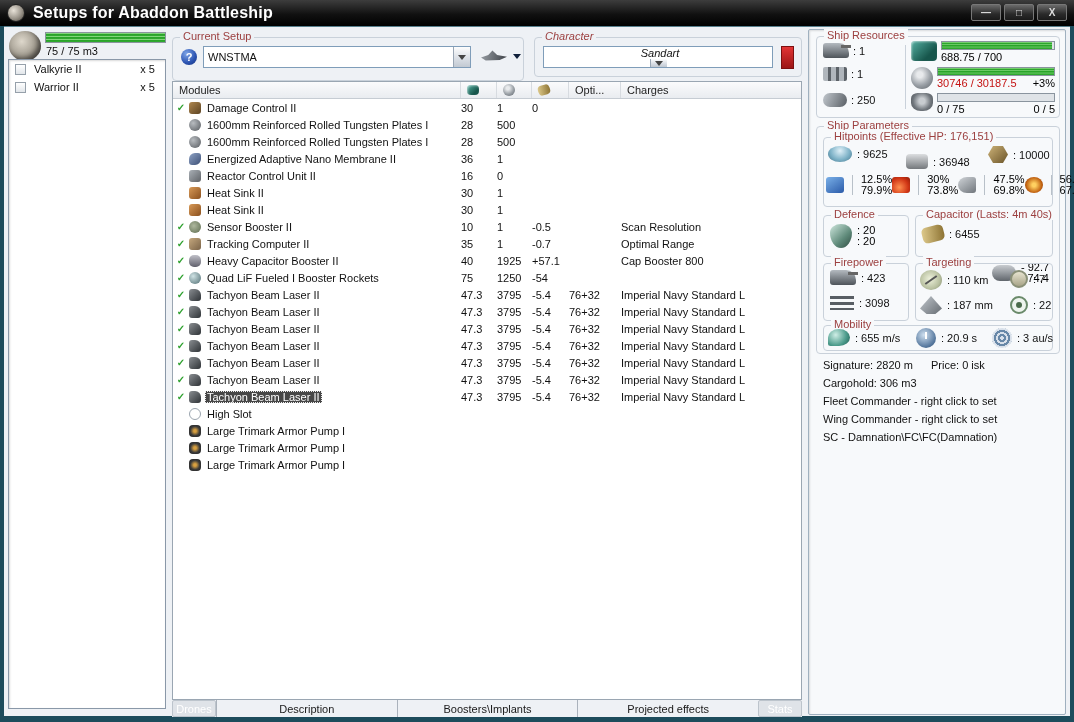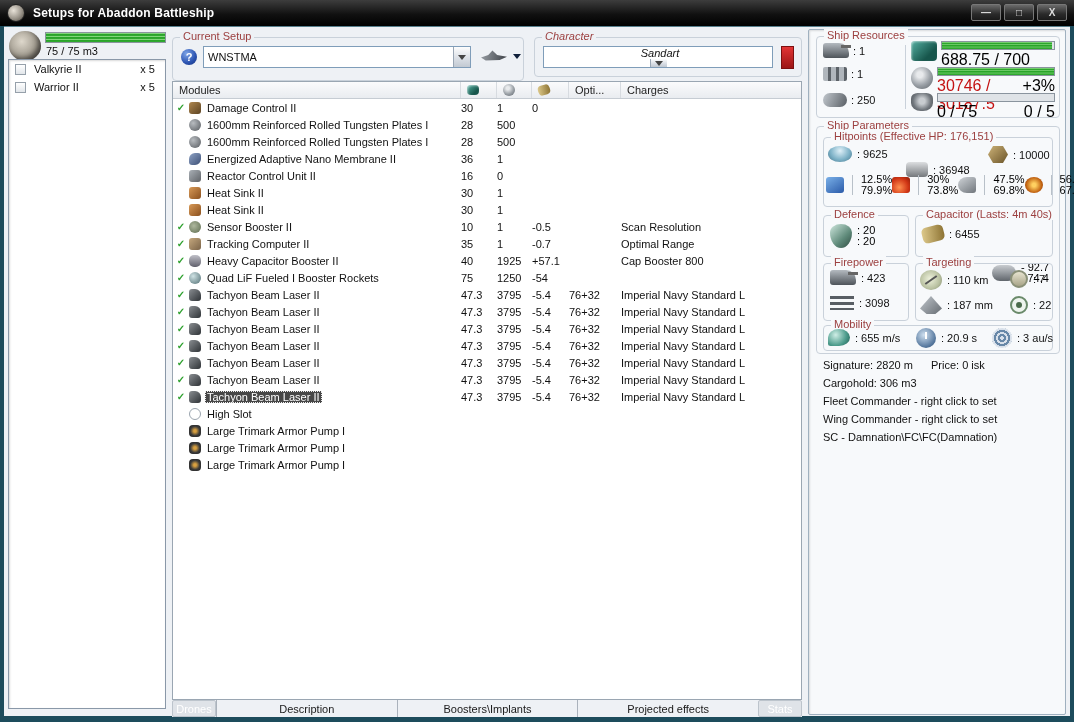--- a/index.html
+++ b/index.html
@@ -2,21 +2,21 @@
 <html><head>
 <meta charset="utf-8">
 <style>
   * { margin:0; padding:0; box-sizing:border-box; }
   html,body { width:1074px; height:722px; font-family:"Liberation Sans", sans-serif; }
   .window { position:relative; width:1074px; height:722px; background:#1d4c5c; overflow:hidden; }
   .titlebar { position:absolute; left:0; top:0; width:100%; height:26px;
     background:linear-gradient(#3d3d3d,#111 55%,#000); display:flex; align-items:center; }
   .app-icon { width:18px; height:18px; margin:0 8px 0 7px; border-radius:50%;
     background:radial-gradient(circle at 35% 35%, #e8e2d8, #9a948a 55%, #4a463e); border:1px solid #222; }
-  .title-text { color:#fff; font-size:12px; font-weight:bold; letter-spacing:.2px; }
+  .title-text { color:#fff; font-size:16px; font-weight:bold; letter-spacing:.2px; }
   .winbtns { position:absolute; right:7px; top:4px; display:flex; gap:3px; }
   .winbtn { width:30px; height:17px; background:linear-gradient(#6a6a6a,#2a2a2a 60%,#1a1a1a);
     border:1px solid #777; border-radius:2px; color:#ddd; font-size:10px; font-weight:bold;
     display:flex; align-items:center; justify-content:center; line-height:1; }
   .client { position:absolute; left:4px; top:26px; width:1066px; height:690px; background:#eef1f5;
     border-top:1px solid #577f8d; }
 
   
   .gbox { position:absolute; border:1px solid #c9d1da; border-radius:4px; }
   .glabel { position:absolute; top:-8px; left:7px; padding:0 3px; font-size:11px; color:#9c4040; background:#eef1f5; white-space:nowrap; }
@@ -90,21 +90,21 @@
     border:1px solid #9fb0bf; border-radius:2px; box-shadow:inset 1px 1px 2px rgba(0,0,0,.12);padding-left:31px; }
   .panelbg { background:#f7f9fb; }
   .stat { font-size:11px; color:#111; white-space:nowrap; }
   .red { color:#c41212; }
 
   .res-left-row { position:absolute; left:6px; display:flex; align-items:center; gap:4px; width:78px; }
   .res-div { position:absolute; left:88px; top:8px; width:1px; height:64px; background:#c9d1da; }
   .res-right-row { position:absolute; left:94px; width:144px; display:flex; align-items:flex-start; gap:4px; }
   .res-stack { flex:1; }
   .sbar { width:100%; height:9px; border:1px solid #8a949e; background:#dfe3e7; }
-  .res-text { display:flex; justify-content:space-between; font-size:16px; margin-top:1px; }
+  .res-text { display:flex; justify-content:space-between; font-size:11px; margin-top:1px; }
 
   
   .ric { display:inline-block; position:relative; flex:none; }
   .turret-hardpoint-icon,.turret-dps-icon { width:26px; height:15px; background:linear-gradient(#b4bac0,#4e545a);
     border-radius:3px 10px 3px 3px; }
   .turret-hardpoint-icon::after,.turret-dps-icon::after { content:""; position:absolute; right:-2px; top:2px; width:10px; height:3px; background:#666; }
   .launcher-hardpoint-icon { width:24px; height:14px; background:repeating-linear-gradient(90deg,#b0b6bc 0 5px,#5c6268 5px 8px); border-radius:2px; }
   .calibration-icon { width:24px; height:14px; background:linear-gradient(115deg,#c2c8ce,#585e64); border-radius:7px; }
   .cpu-chip-icon { width:26px; height:20px; background:linear-gradient(135deg,#56b0a2,#17564c 70%); border-radius:4px; box-shadow:inset 1px 1px 2px rgba(255,255,255,.5); }
   .cpu-chip-icon.small { width:12px; height:10px; }
@@ -508,21 +508,21 @@
 
       <div class="gbox" style="left:7px;top:96px;width:244px;height:228px;">
         <span class="glabel">Ship Parameters</span>
 
         <div class="gbox" style="left:6px;top:10px;width:230px;height:70px;">
           <span class="glabel">Hitpoints (Effective HP: 176,151)</span>
           <div class="pair" style="position:absolute;left:4px;top:8px;">
             <i class="ric shield-hp-icon"></i>
             <span class="stat">: 9625</span>
           </div>
-          <div class="pair" style="position:absolute;left:82px;top:24px;">
+          <div class="pair" style="position:absolute;left:82px;top:16px;">
             <i class="ric armor-hp-icon"></i>
             <span class="stat">: 36948</span>
           </div>
           <div class="pair" style="position:absolute;left:164px;top:8px;">
             <i class="ric structure-hp-icon"></i>
             <span class="stat">: 10000</span>
           </div>
           <div id="resists" style="position:absolute;left:2px;top:36px;width:226px;display:flex;justify-content:space-between;">
               <div class="pair">
                 <i class="ric em-resist-icon"></i>

